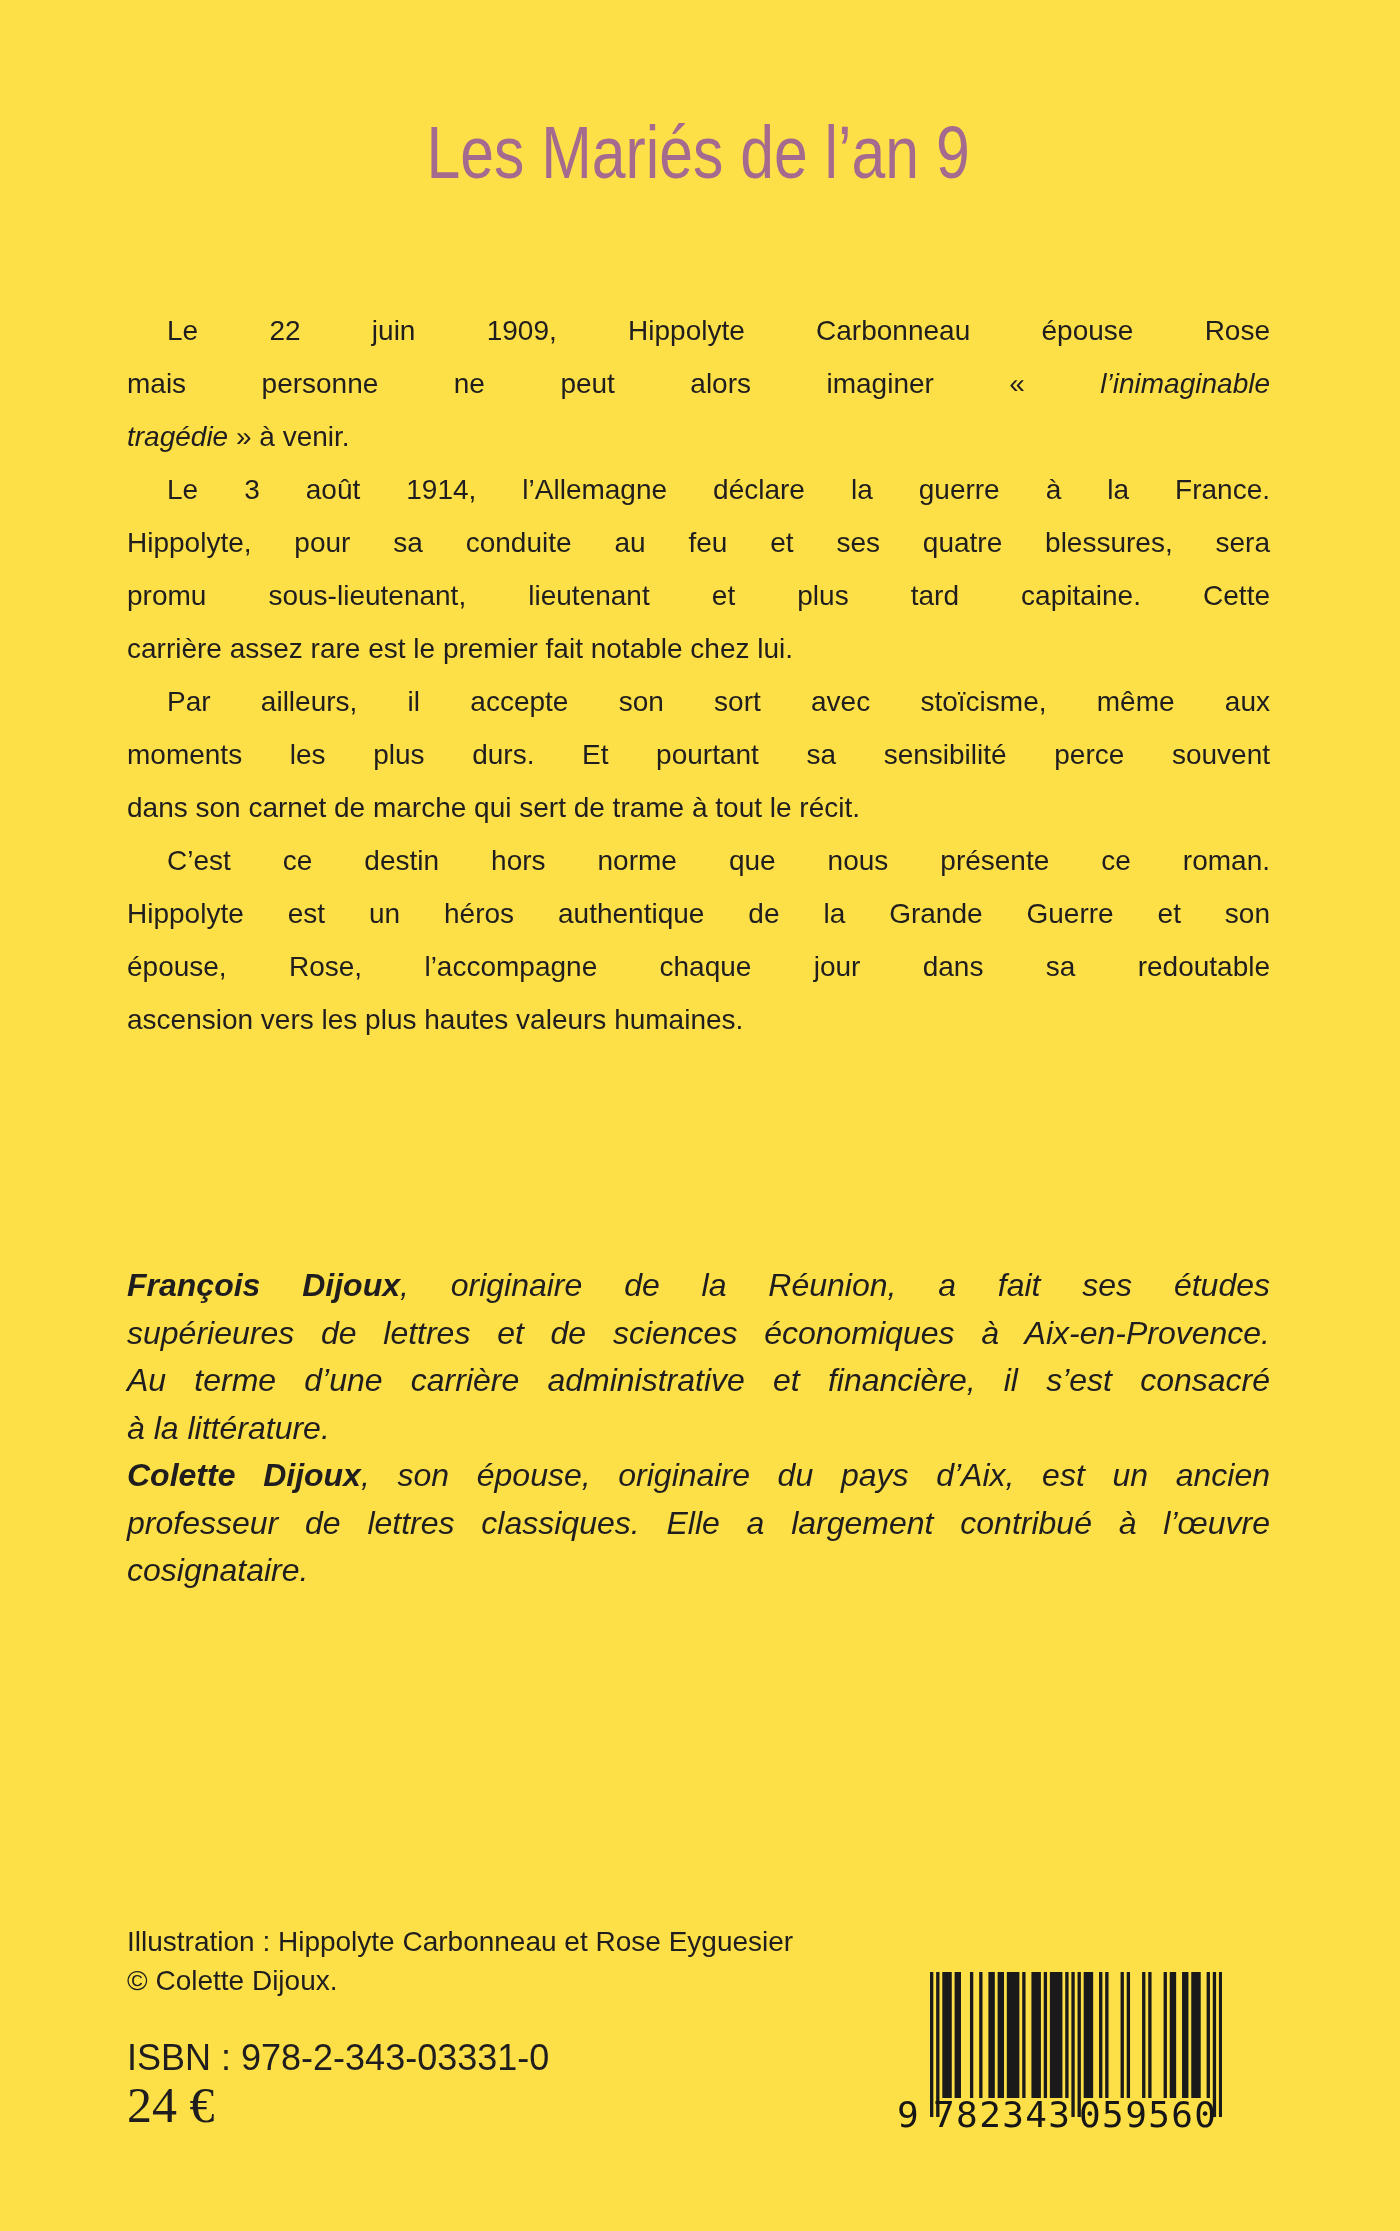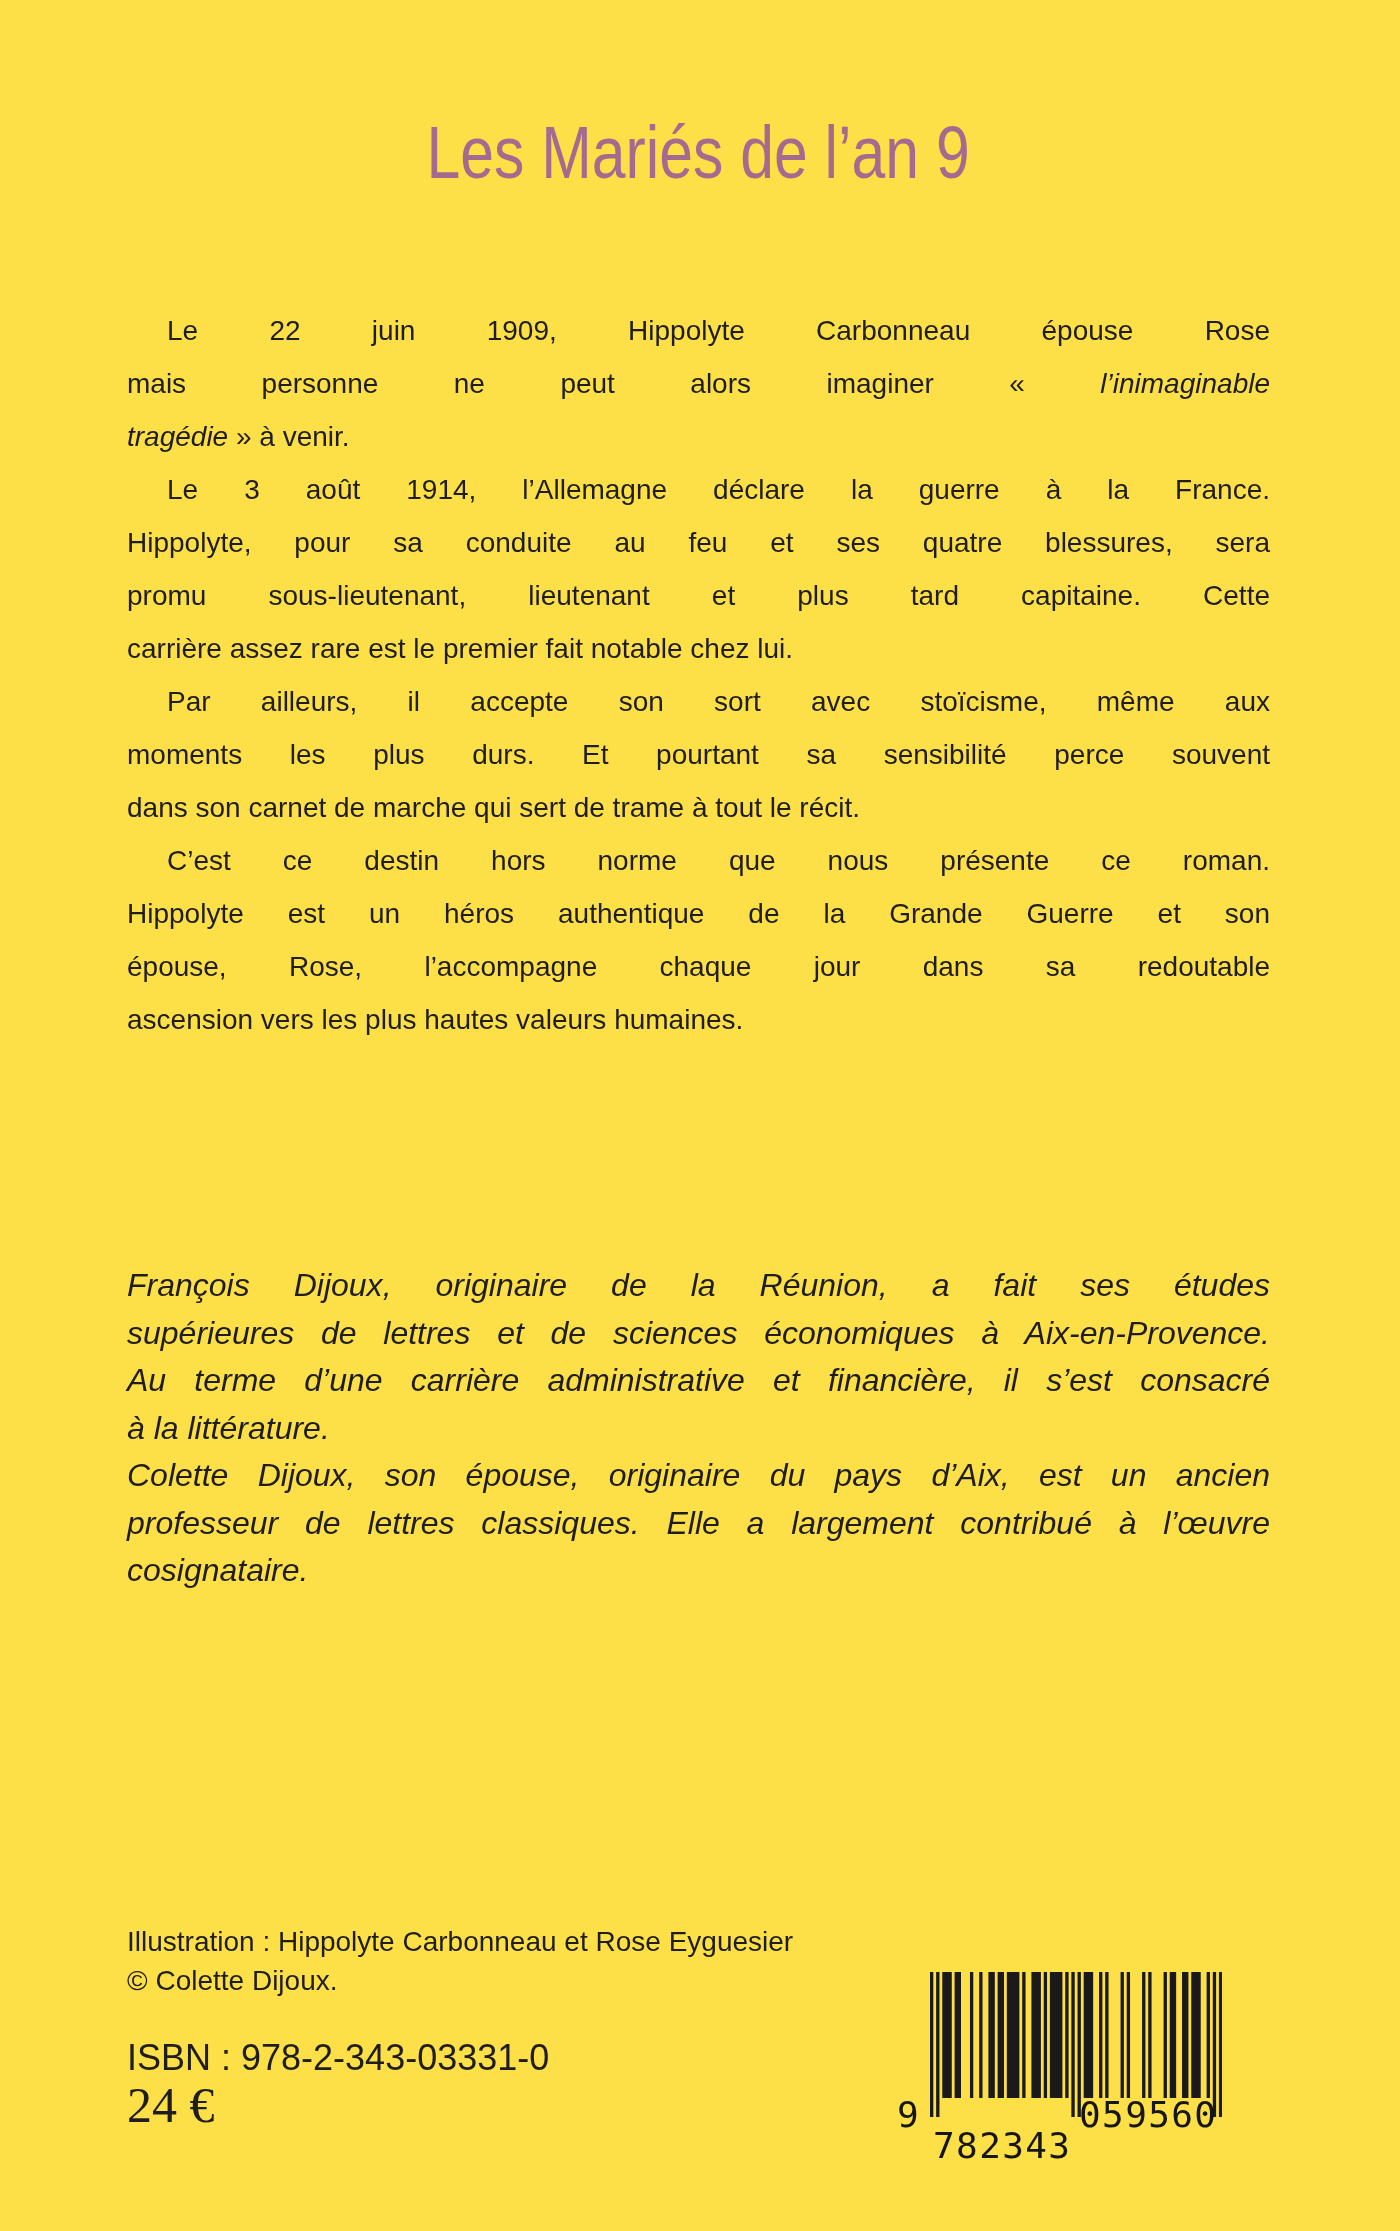--- a/index.html
+++ b/index.html
@@ -14,35 +14,35 @@
   .title .inner{
     display:inline-block;transform:scaleX(0.82);transform-origin:50% 0;
     font-weight:400;letter-spacing:0px;
   }
   .textblock{position:absolute;left:127px;width:1143px;}
   .synopsis{top:304px;font-size:28px;line-height:53px;}
   .authors{top:1262px;font-size:32px;line-height:47.5px;font-style:italic;}
   .line{text-align:justify;text-align-last:justify;}
   .line.last{text-align-last:left;}
   .line.indent{text-indent:40px;}
-  .bd{font-weight:normal;}
+  .bd{font-weight:bold;}
   .it{font-style:italic;}
   .credit{position:absolute;left:127px;top:1922px;font-size:28px;line-height:39px;}
   .isbn{position:absolute;left:127px;top:2042px;font-size:36px;line-height:32px;}
   .price{
     position:absolute;left:127px;top:2084px;
     font-family:"Liberation Serif",serif;font-size:50px;line-height:42px;
   }
   .barcode-svg{position:absolute;left:930px;top:1972px;}
   .barcode-digits{
     position:absolute;top:2097px;font-family:"DejaVu Sans Mono",monospace;
     font-size:36px;line-height:36px;color:#161616;white-space:nowrap;
   }
   .bc-9{left:897px;}
-  .bc-left{left:933px;letter-spacing:1.4px;margin-top:31px;}
+  .bc-left{left:933px;letter-spacing:1.4px;}
   .bc-right{left:1079px;letter-spacing:1.4px;}
 </style>
 </head>
 <body>
 
 <div class="page" style="background: #fde047; color: rgb(31, 29, 30);">
 
   <div class="title">
     <span class="inner" style="color: rgb(165, 107, 143);">Les Mariés de l’an 9</span>
   </div>

